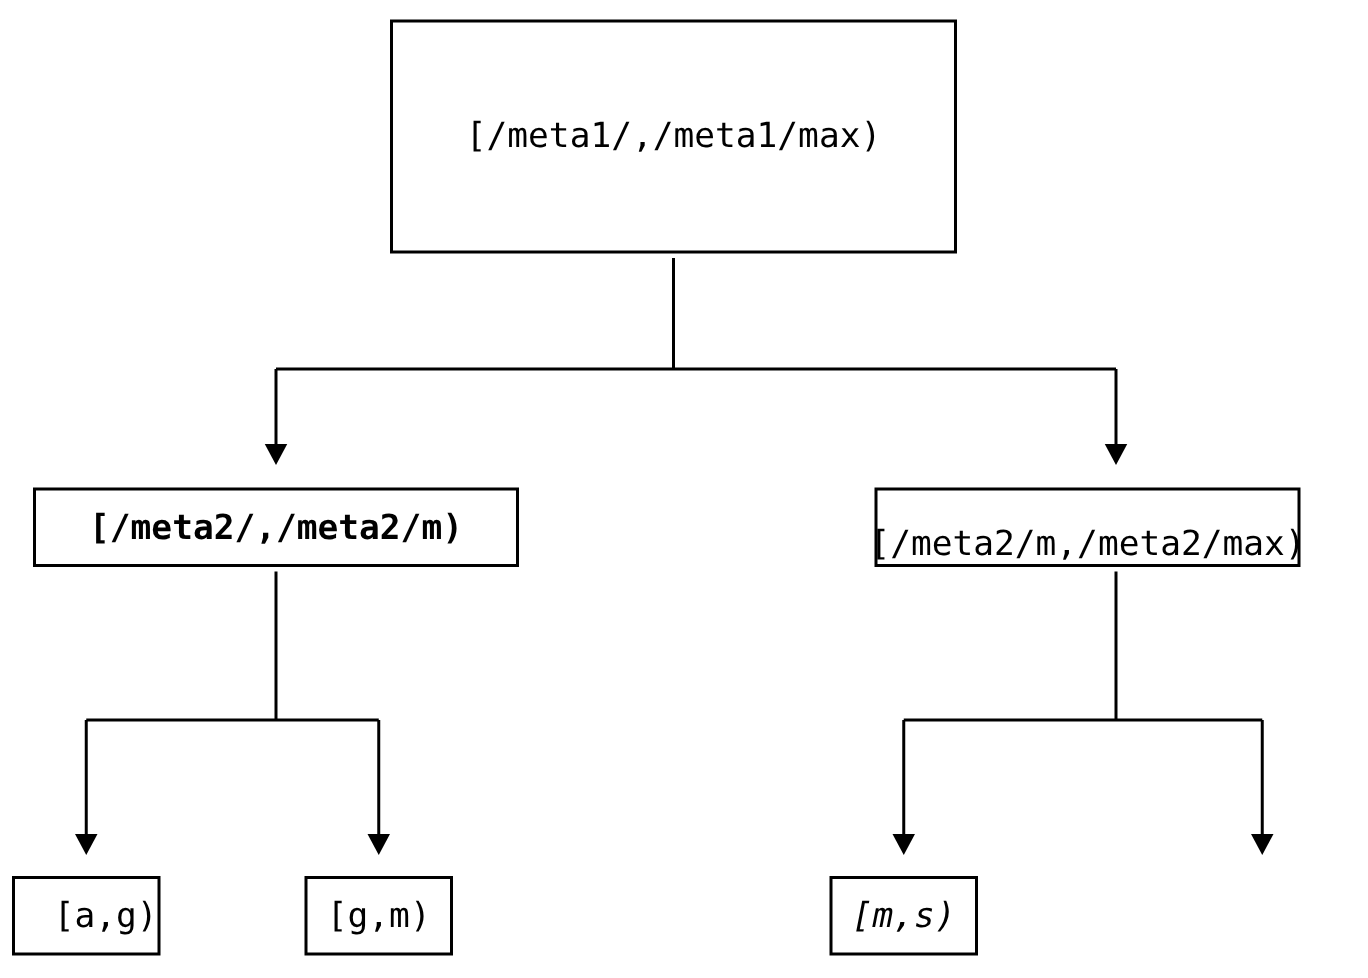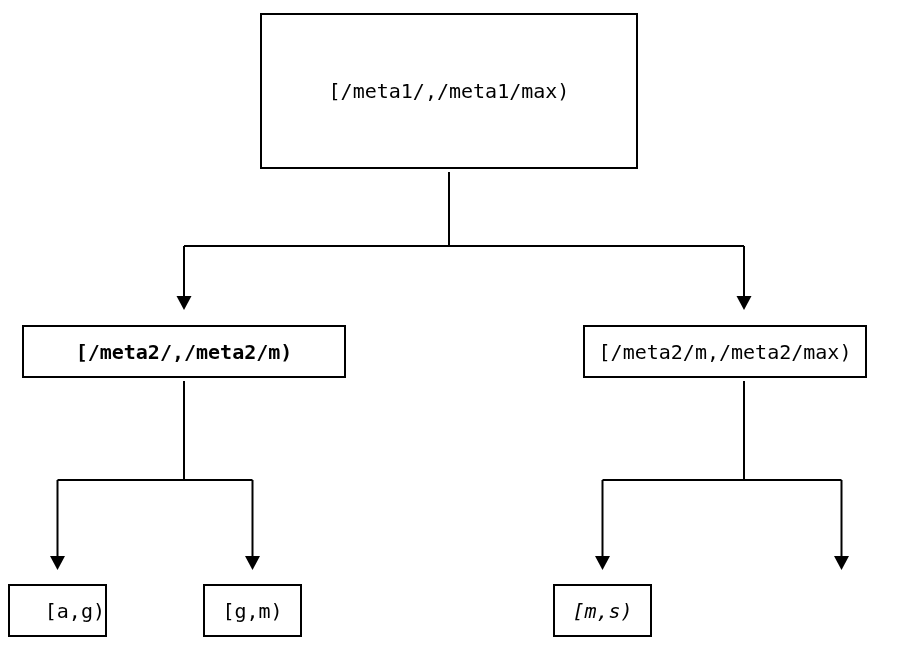--- a/index.html
+++ b/index.html
@@ -24,28 +24,28 @@
     height: 652px;
   }
   .node {
     position: absolute;
     box-sizing: border-box;
     border: 2px solid #000000;
     background: #ffffff;
     display: flex;
     align-items: center;
     justify-content: center;
-    font-size: 20px;
+    font-size: 23px;
     letter-spacing: 0;
     white-space: nowrap;
   }
   
   .node-root  { left: 260px; top: 13px;  width: 378px; height: 156px; }
   .node-left  { left: 22px;  top: 325px; width: 324px; height: 53px; font-weight: bold; }
-  .node-right { left: 583px; top: 325px; width: 284px; height: 53px; }
+  .node-right { left: 583px; top: 325px; width: 284px; height: 53px; align-items: flex-end; }
   .node-leaf-ag   { left: 8px;   top: 584px; width: 99px;  height: 53px; justify-content: flex-end; }
   .node-leaf-gm   { left: 203px; top: 584px; width: 99px;  height: 53px; }
   .node-leaf-ms   { left: 553px; top: 584px; width: 99px;  height: 53px; font-style: italic; }
   .node-leaf-smax { left: 778px; top: 584px; width: 127px; height: 53px; }
 </style>
 </head>
 <body>
 
 <div class="canvas">
 

